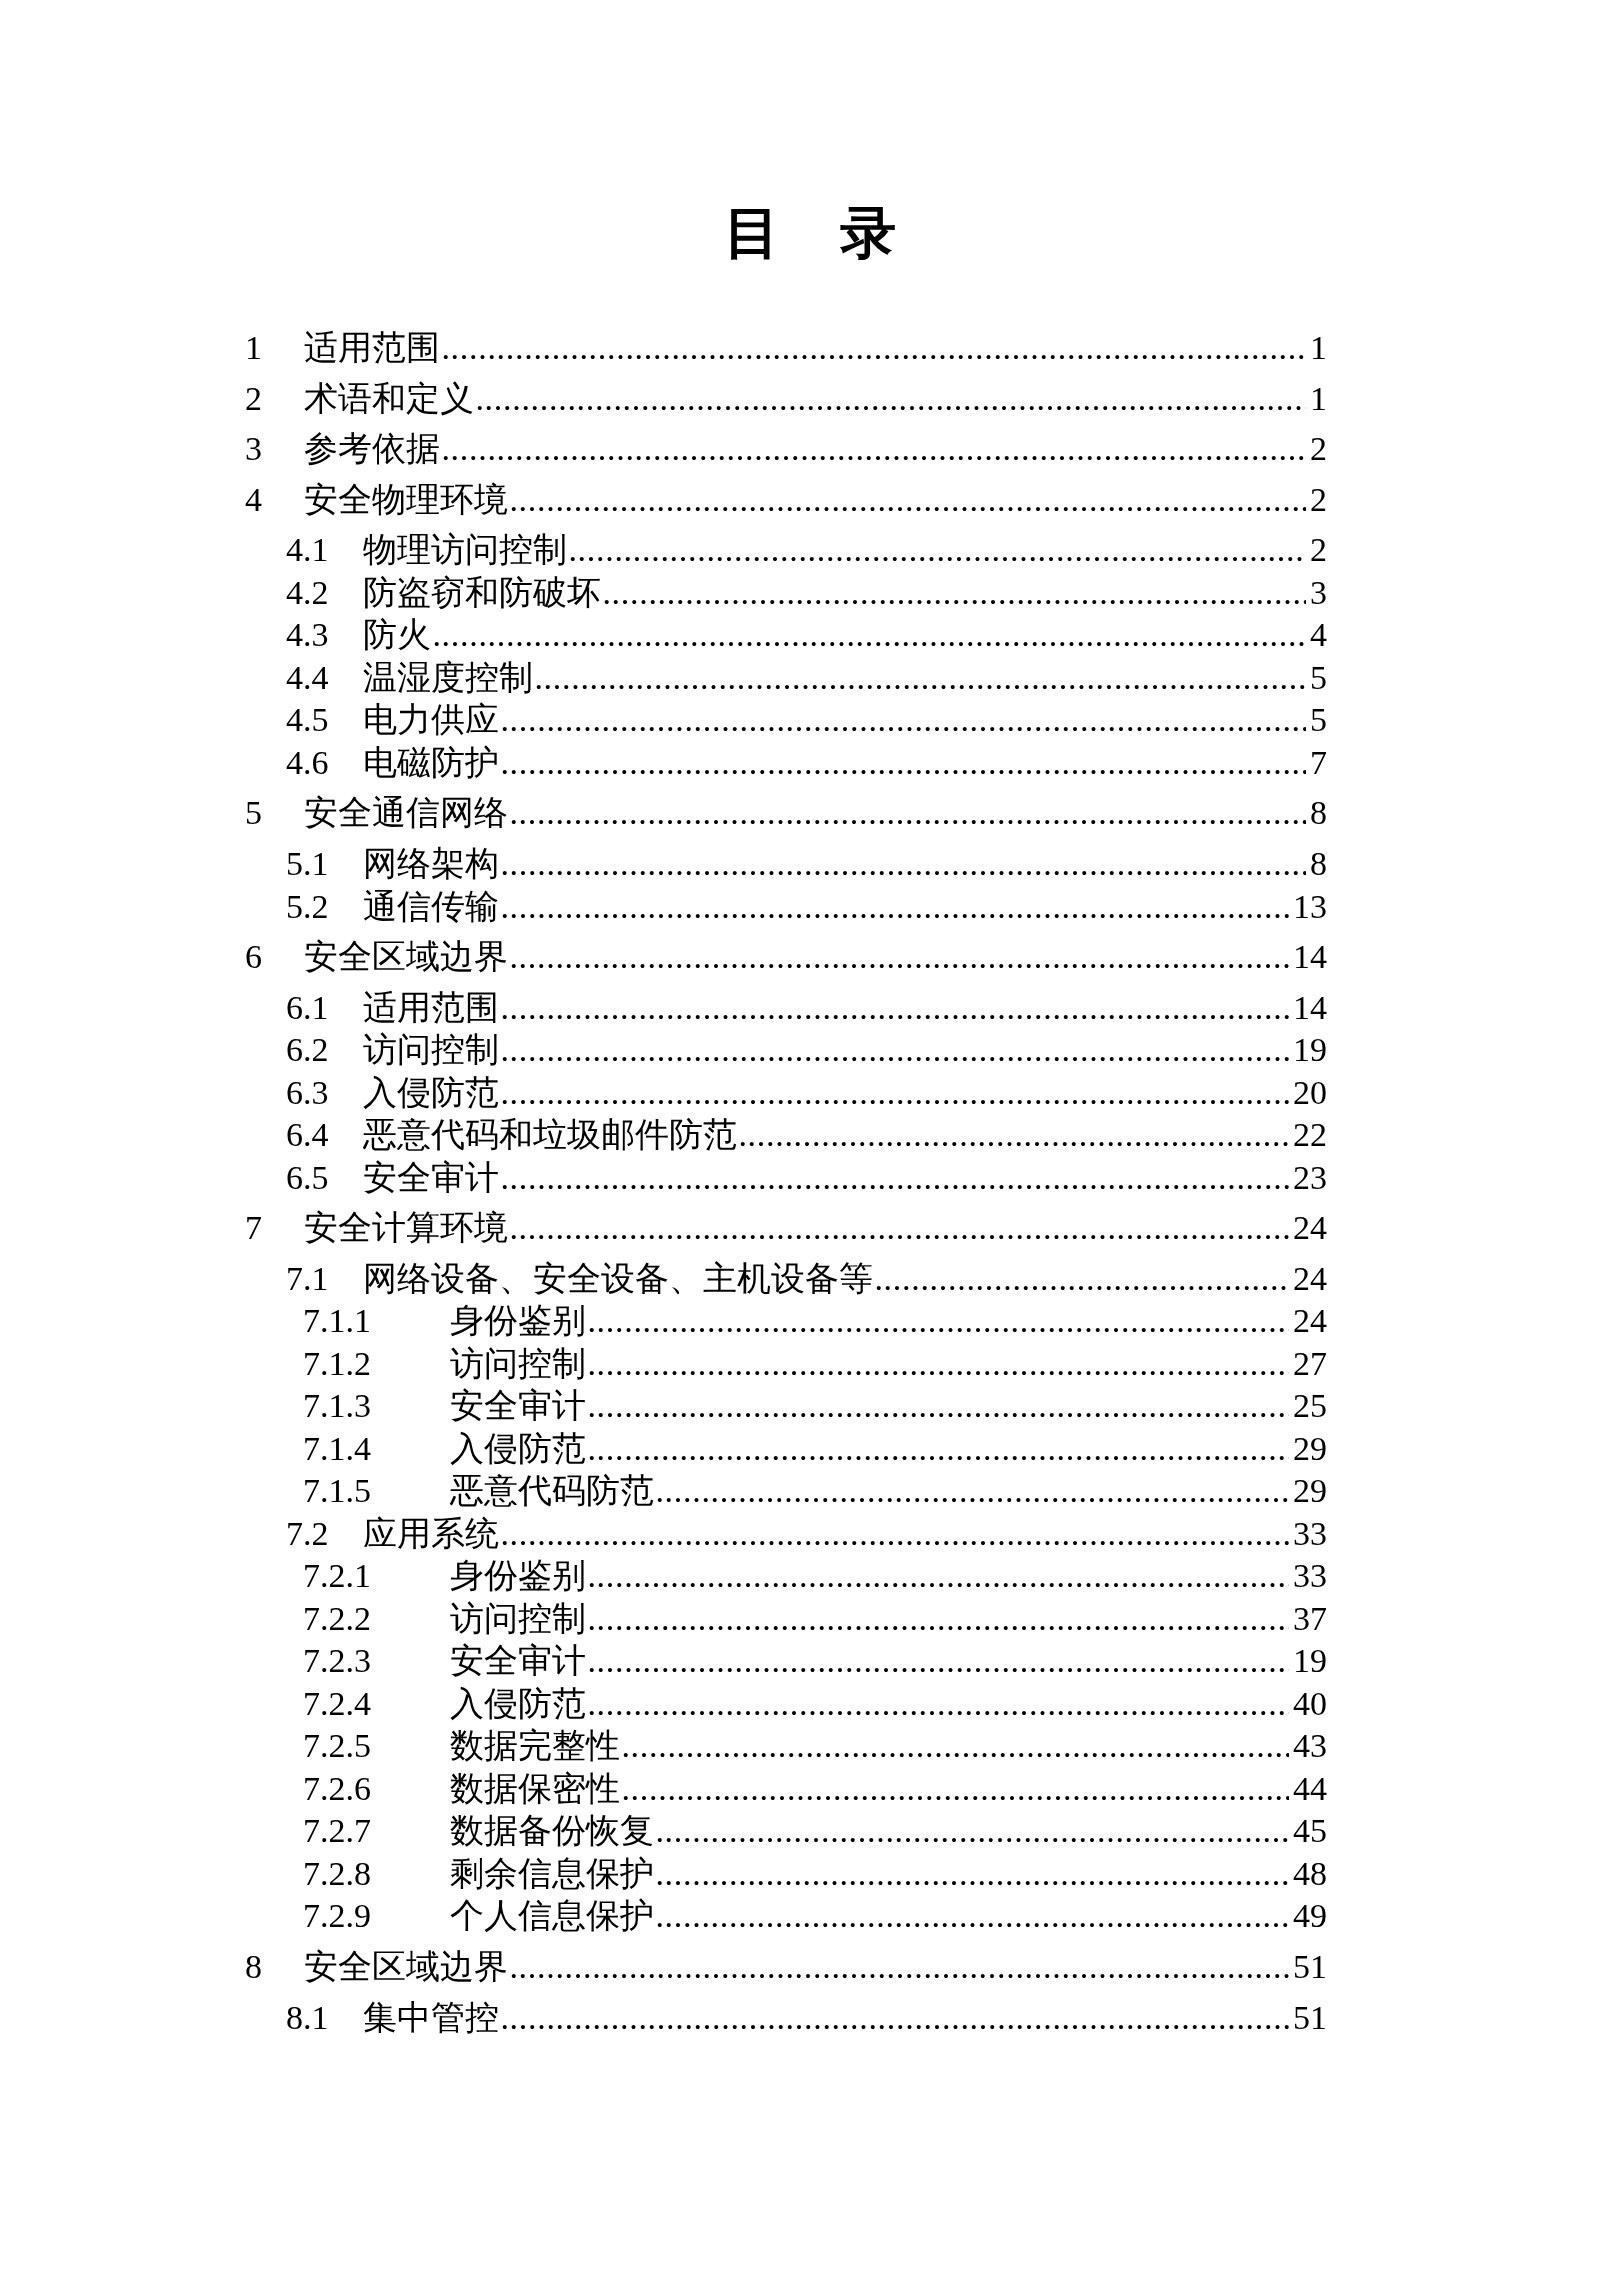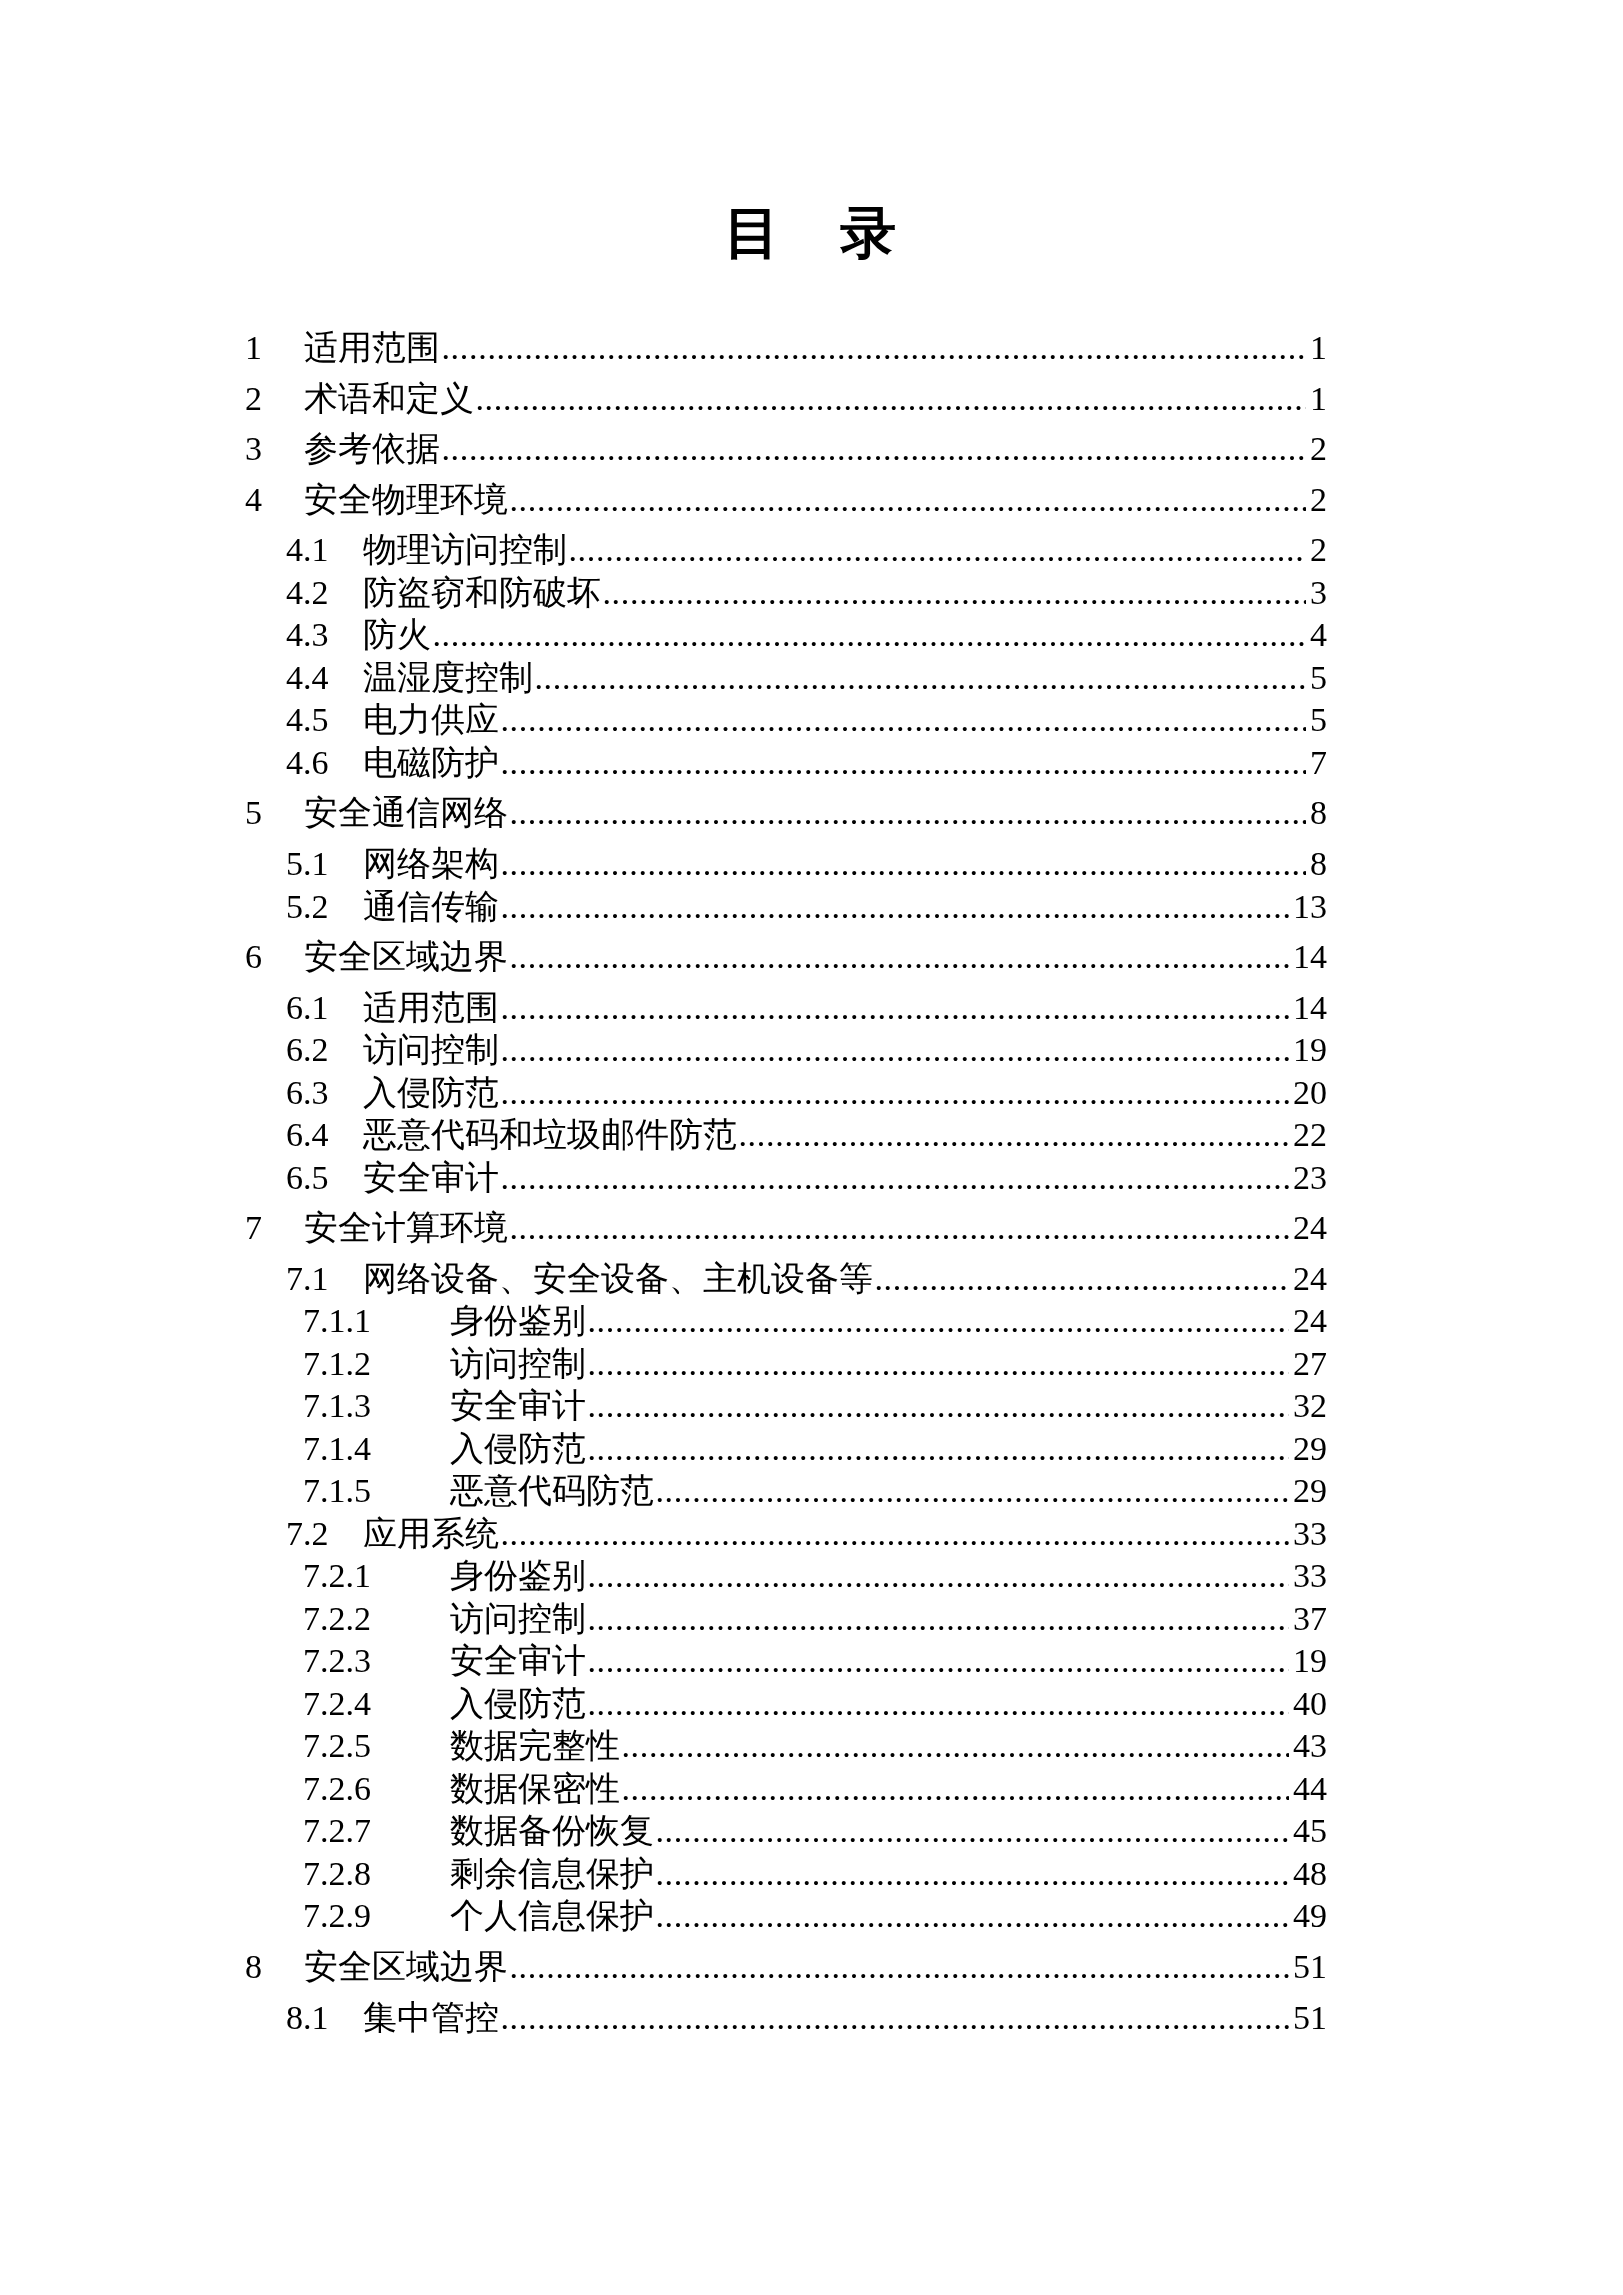--- a/index.html
+++ b/index.html
@@ -213,21 +213,21 @@
       <div class="toc-row level-3">
     <span class="num">7.1.2</span>
     <span class="title">访问控制</span>
     <span class="leader"></span>
     <span class="page-num">27</span>
   </div>
       <div class="toc-row level-3">
     <span class="num">7.1.3</span>
     <span class="title">安全审计</span>
     <span class="leader"></span>
-    <span class="page-num">32</span>
+    <span class="page-num">25</span>
   </div>
       <div class="toc-row level-3">
     <span class="num">7.1.4</span>
     <span class="title">入侵防范</span>
     <span class="leader"></span>
     <span class="page-num">29</span>
   </div>
       <div class="toc-row level-3">
     <span class="num">7.1.5</span>
     <span class="title">恶意代码防范</span>

